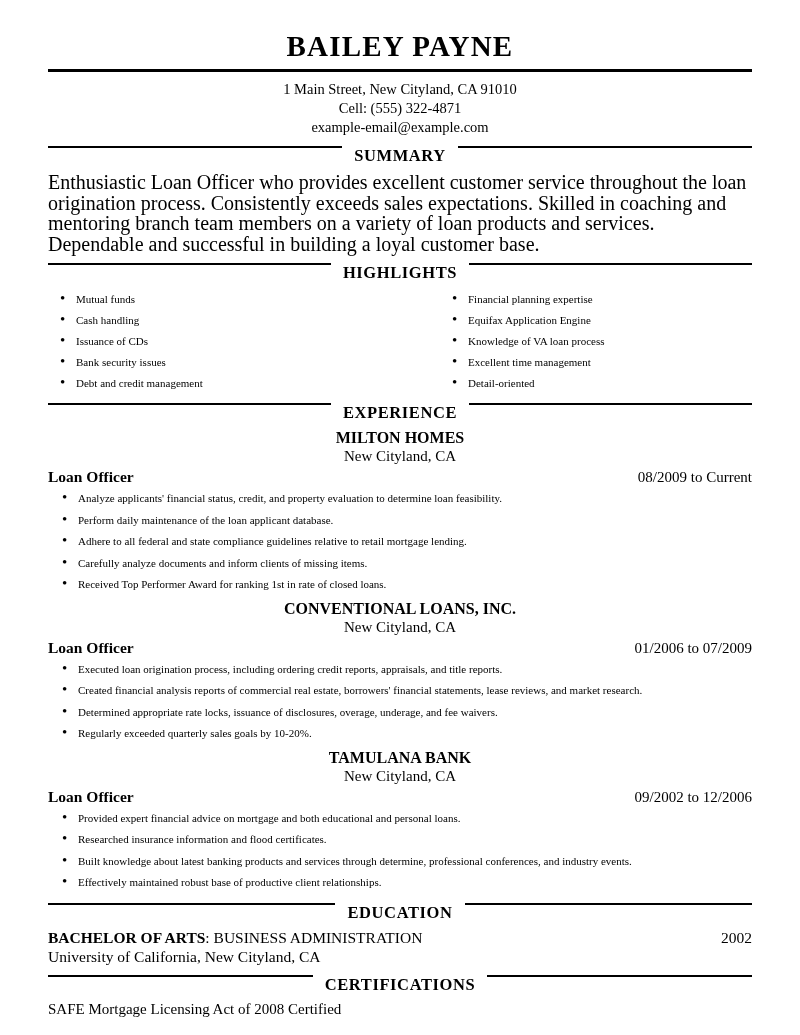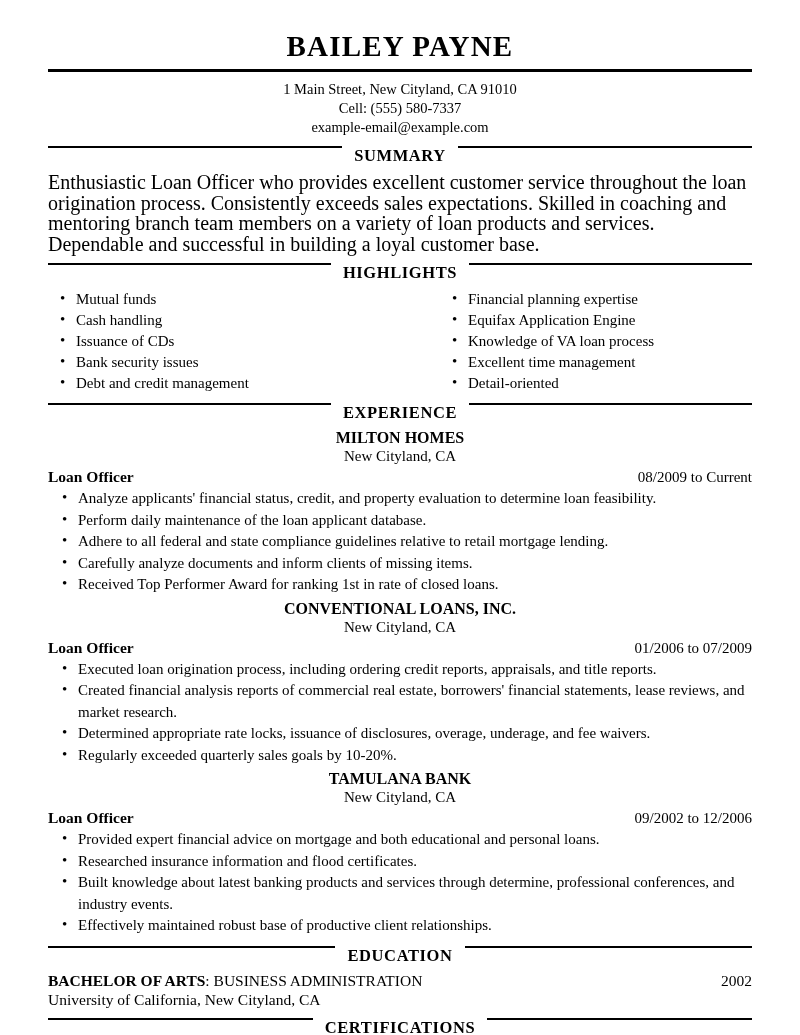--- a/index.html
+++ b/index.html
@@ -79,21 +79,21 @@
   }
   .highlights .col.right { padding-left: 40px; }
   ul.bullets {
     list-style: none;
     margin: 0;
     padding: 0;
   }
   ul.bullets li {
     position: relative;
     padding-left: 22px;
-    font-size: 15px;
+    font-size: 11px;
     line-height: 21px;
   }
   ul.bullets li::before {
     content: "\2022";
     position: absolute;
     left: 6px;
     top: -1px;
     font-size: 15px;
   }
   .highlights ul.bullets li { padding-left: 28px; }
@@ -148,21 +148,21 @@
 </head>
 <body>
 
 <div class="page">
 
   <div>
     <div class="name">BAILEY PAYNE</div>
     <div class="rule-thick"></div>
     <div class="contact">
       <div>1 Main Street, New Cityland, CA 91010</div>
-      <div>Cell: (555) 580-7337</div>
+      <div>Cell: (555) 322-4871</div>
       <div>example-email@example.com</div>
     </div>
   </div>
 
   <div class="section-head">
     <span class="line"></span>
     <span class="title">SUMMARY</span>
     <span class="line"></span>
   </div>
   <div class="summary">Enthusiastic Loan Officer who provides excellent customer service throughout the loan origination process. Consistently exceeds sales expectations. Skilled in coaching and mentoring branch team members on a variety of loan products and services. Dependable and successful in building a loyal customer base.</div>

